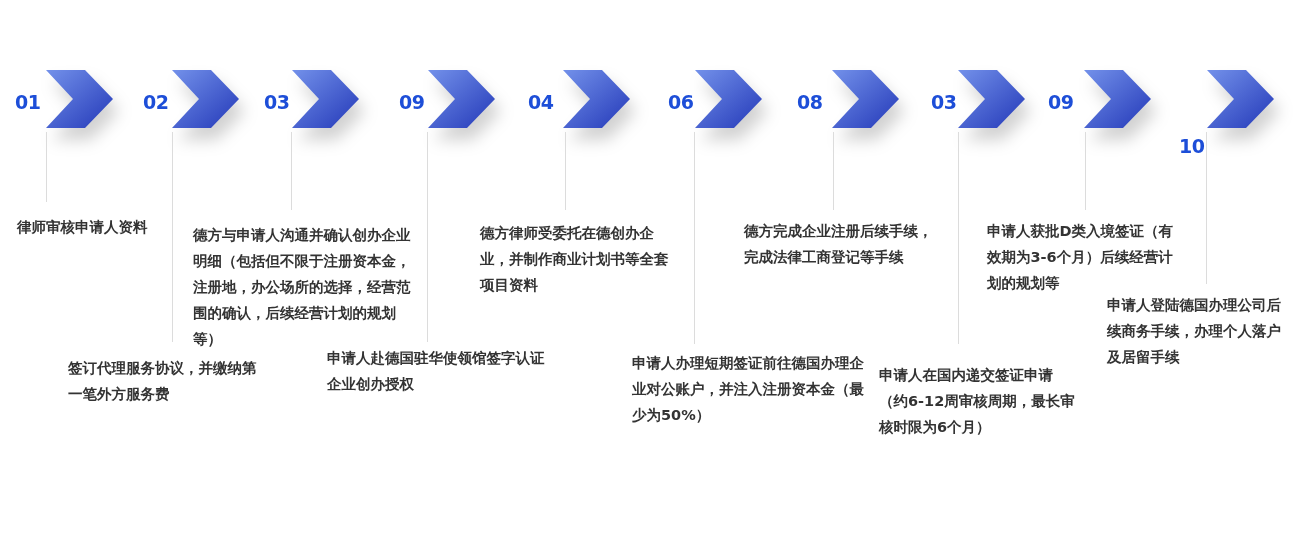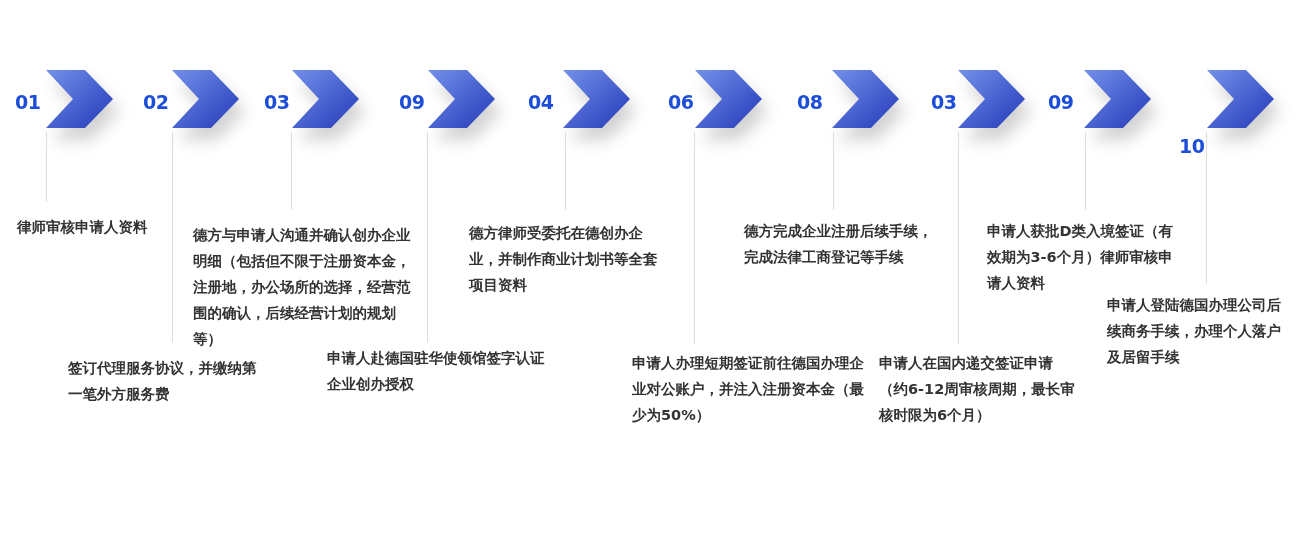--- a/index.html
+++ b/index.html
@@ -71,21 +71,21 @@
 </div>
 
 <div>
   <div class="num" style="left:528px;top:92px;">04</div>
   <div class="chev" style="left:563px;top:70px;">
     <svg width="67" height="58" viewBox="0 0 67 58">
         <polygon points="0,0 39,0 67,29 39,58 0,58 27,29" fill="url(#cg)"></polygon>
       </svg>
   </div>
   <div class="line" style="left:565px;top:132px;height:78px;"></div>
-  <div class="desc" style="left:469px;top:220px;width:200px;">德方律师受委托在德创办企业，并制作商业计划书等全套项目资料</div>
+  <div class="desc" style="left:480px;top:220px;width:200px;">德方律师受委托在德创办企业，并制作商业计划书等全套项目资料</div>
 </div>
 
 <div>
   <div class="num" style="left:668px;top:92px;">06</div>
   <div class="chev" style="left:695px;top:70px;">
     <svg width="67" height="58" viewBox="0 0 67 58">
         <polygon points="0,0 39,0 67,29 39,58 0,58 27,29" fill="url(#cg)"></polygon>
       </svg>
   </div>
   <div class="line" style="left:694px;top:132px;height:212px;"></div>
@@ -104,32 +104,32 @@
 </div>
 
 <div>
   <div class="num" style="left:931px;top:92px;">03</div>
   <div class="chev" style="left:958px;top:70px;">
     <svg width="67" height="58" viewBox="0 0 67 58">
         <polygon points="0,0 39,0 67,29 39,58 0,58 27,29" fill="url(#cg)"></polygon>
       </svg>
   </div>
   <div class="line" style="left:958px;top:132px;height:212px;"></div>
-  <div class="desc" style="left:879px;top:350px;width:200px;">申请人在国内递交签证申请（约6-12周审核周期，最长审核时限为6个月）</div>
+  <div class="desc" style="left:879px;top:362px;width:200px;">申请人在国内递交签证申请（约6-12周审核周期，最长审核时限为6个月）</div>
 </div>
 
 <div>
   <div class="num" style="left:1048px;top:92px;">09</div>
   <div class="chev" style="left:1084px;top:70px;">
     <svg width="67" height="58" viewBox="0 0 67 58">
         <polygon points="0,0 39,0 67,29 39,58 0,58 27,29" fill="url(#cg)"></polygon>
       </svg>
   </div>
   <div class="line" style="left:1085px;top:132px;height:78px;"></div>
-  <div class="desc" style="left:987px;top:218px;width:190px;">申请人获批D类入境签证（有效期为3-6个月）律师审核申请人资料</div>
+  <div class="desc" style="left:987px;top:218px;width:190px;">申请人获批D类入境签证（有效期为3-6个月）后续经营计划的规划等</div>
 </div>
 
 <div>
   <div class="num" style="left:1179px;top:92px;margin-top:44px;">10</div>
   <div class="chev" style="left:1207px;top:70px;">
     <svg width="67" height="58" viewBox="0 0 67 58">
         <polygon points="0,0 39,0 67,29 39,58 0,58 27,29" fill="url(#cg)"></polygon>
       </svg>
   </div>
   <div class="line" style="left:1206px;top:132px;height:152px;"></div>

